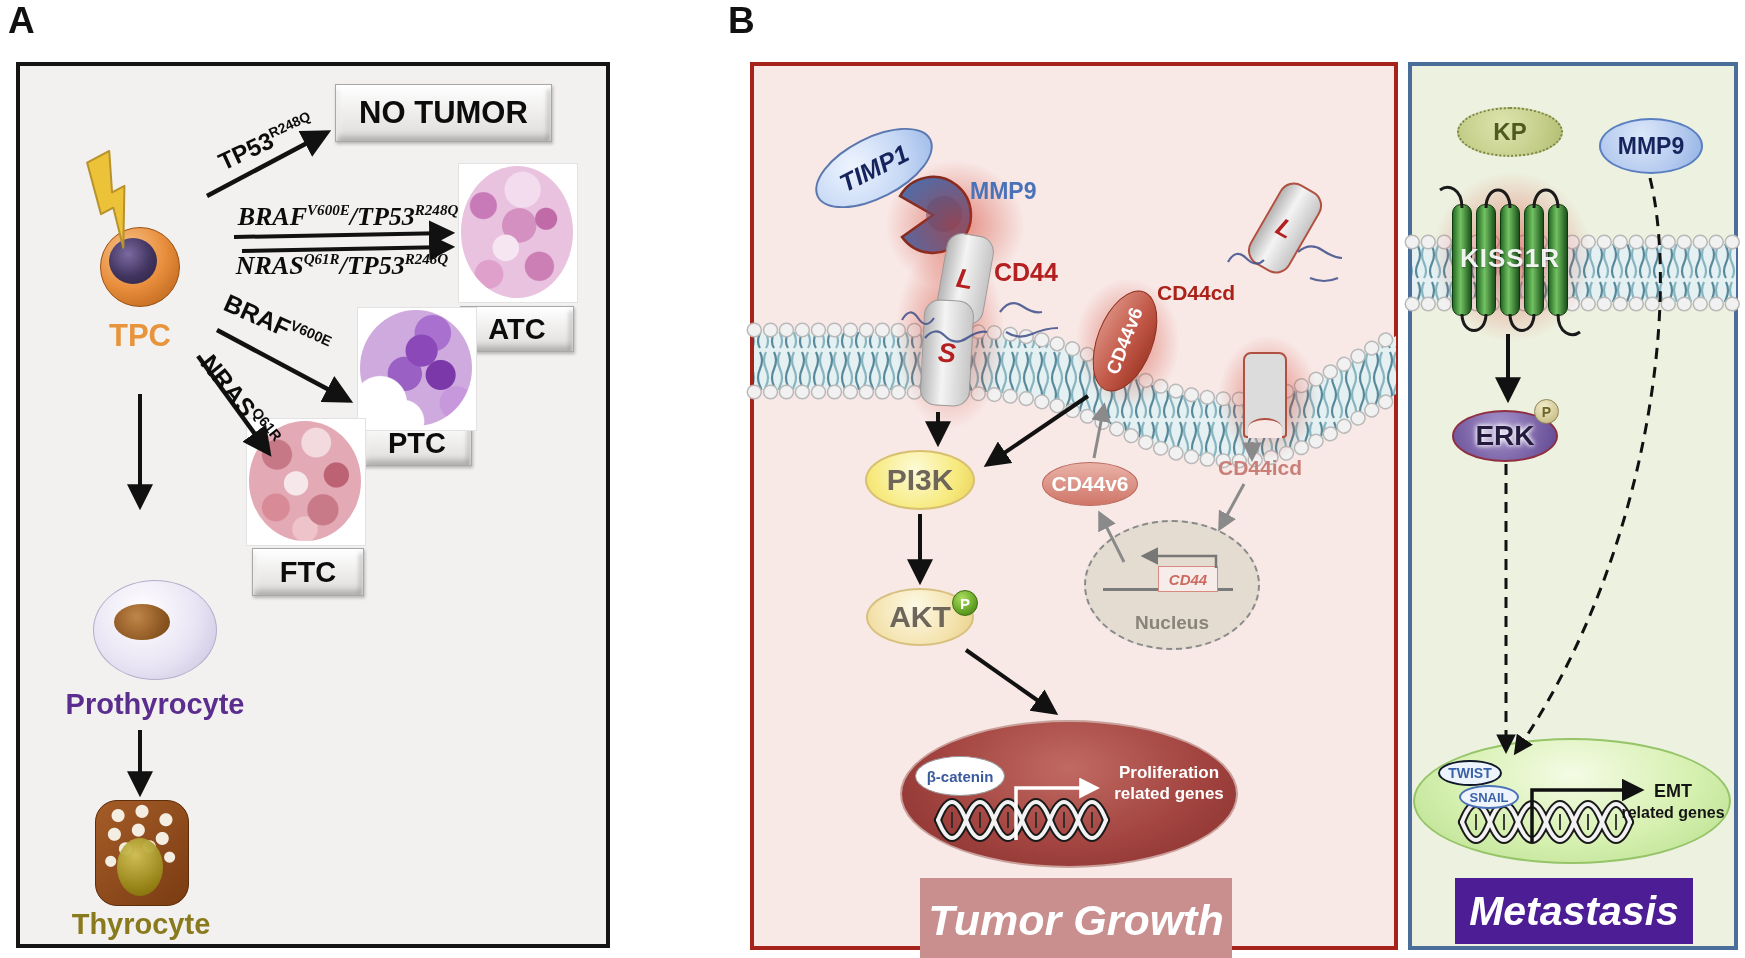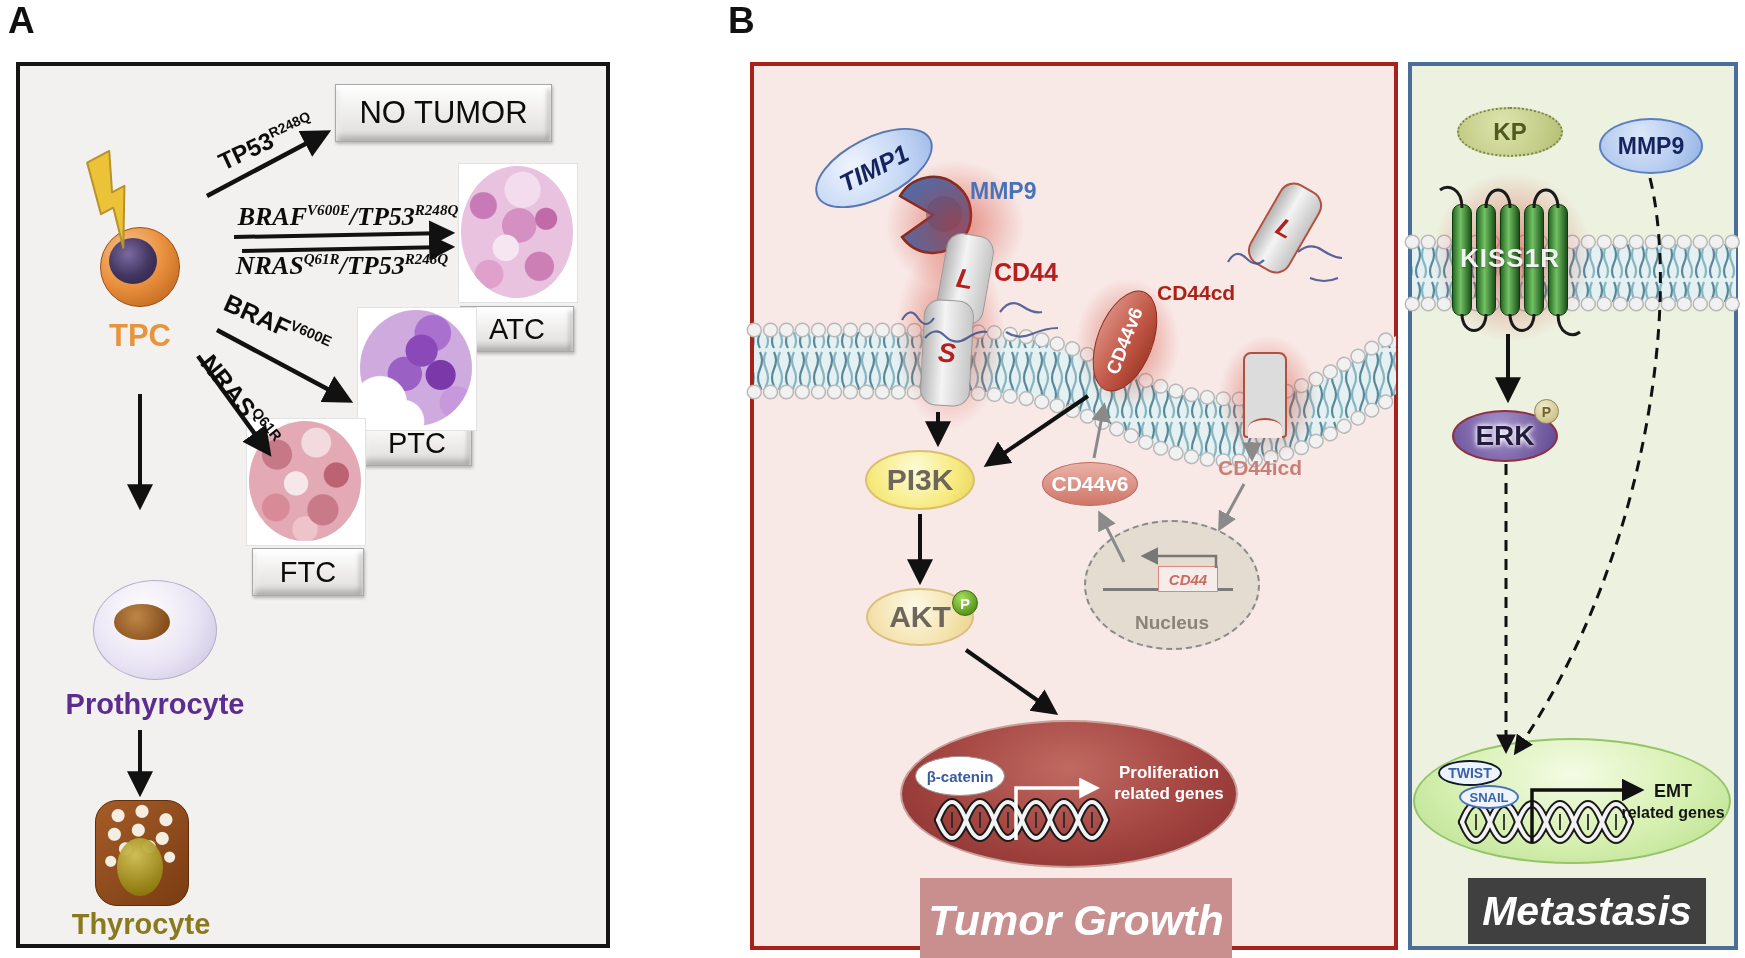--- a/index.html
+++ b/index.html
@@ -9,21 +9,21 @@
   .panel{position:absolute;box-sizing:border-box;border:4px solid #000;}
   .panel-letter{position:absolute;font-size:37px;font-weight:800;color:#111;}
   .ell{position:absolute;border-radius:50%;display:flex;align-items:center;justify-content:center;box-sizing:border-box;}
   .txt{position:absolute;font-weight:800;}
   .ctr{display:flex;align-items:center;justify-content:center;text-align:center;}
   .bevel{position:absolute;background:linear-gradient(180deg,#ffffff,#dedcda);
          border:1px solid #a8a8a8;display:flex;align-items:center;justify-content:center;
          box-shadow:inset 0 4px 4px rgba(255,255,255,.95), inset 0 -5px 6px rgba(0,0,0,.20),
                     inset 4px 0 5px rgba(255,255,255,.6), inset -4px 0 5px rgba(0,0,0,.14),
                     1px 2px 3px rgba(0,0,0,.25);
-         font-weight:400;color:#0c0c0c;}
+         font-weight:700;color:#0c0c0c;}
   .histo-frame{position:absolute;background:#ffffff;border:1px solid #e2e2e2;}
   .histo{position:absolute;border-radius:50%;}
   .glow{position:absolute;border-radius:50%;
         background:radial-gradient(closest-side, rgba(208,48,28,.55), rgba(208,48,28,0));}
   .bar{position:absolute;box-sizing:border-box;border-radius:16px;
        background:linear-gradient(90deg,#b5b5b5,#f4f4f4 42%,#c6c6c6);
        border:1px solid #9a9a9a;display:flex;align-items:center;justify-content:center;}
   .redletter{font-weight:800;font-style:italic;color:#b42020;}
   .mut-sans{position:absolute;font-weight:800;color:#0c0c0c;white-space:nowrap;}
   .mut-serif{position:absolute;font-family:"Liberation Serif",serif;font-style:italic;
@@ -255,21 +255,21 @@
               background:radial-gradient(ellipse at 50% 28%, #f4fbe4, #d6f0b0 55%, #b5dd8a);
               border:2px solid #96c468;"></div>
   <div class="ell z4" style="left:1438px;top:760px;width:64px;height:26px;background:#eef4fb;border:2px solid #0f172a;
               font-size:14px;font-weight:800;color:#3a62a8;">TWIST</div>
   <div class="ell z4" style="left:1459px;top:785px;width:60px;height:24px;background:#eef4fb;border:2px solid #4a72b8;
               font-size:13px;font-weight:800;color:#3a62a8;">SNAIL</div>
   <div class="txt z4" style="left:1614px;top:764px;width:118px;font-size:18px;color:#141414;line-height:1.3;text-align:center;margin-top:16px;">
     <div>EMT</div>
     <div style="font-size:16px;">related genes</div>
   </div>
-  <div class="banner" style="left:1455px;top:878px;width:238px;height:66px;background:#404040;font-size:41px;z-index:2;margin-left:13px;">Metastasis</div>
+  <div class="banner" style="left:1455px;top:878px;width:238px;height:66px;background:#4c1d95;font-size:41px;z-index:2;">Metastasis</div>
 
   <svg id="layer-top" class="layer" width="1745" height="958">
     <defs>
       <marker id="mb" viewBox="0 0 10 10" refX="8" refY="5" markerWidth="6.5" markerHeight="6.5" orient="auto">
           <path d="M0,0 L10,5 L0,10 Z" fill="#111"></path>
         </marker>
       <marker id="mg" viewBox="0 0 10 10" refX="8" refY="5" markerWidth="6.5" markerHeight="6.5" orient="auto">
           <path d="M0,0 L10,5 L0,10 Z" fill="#8a8a8a"></path>
         </marker>
       <marker id="mw" viewBox="0 0 10 10" refX="8" refY="5" markerWidth="6" markerHeight="6" orient="auto">

